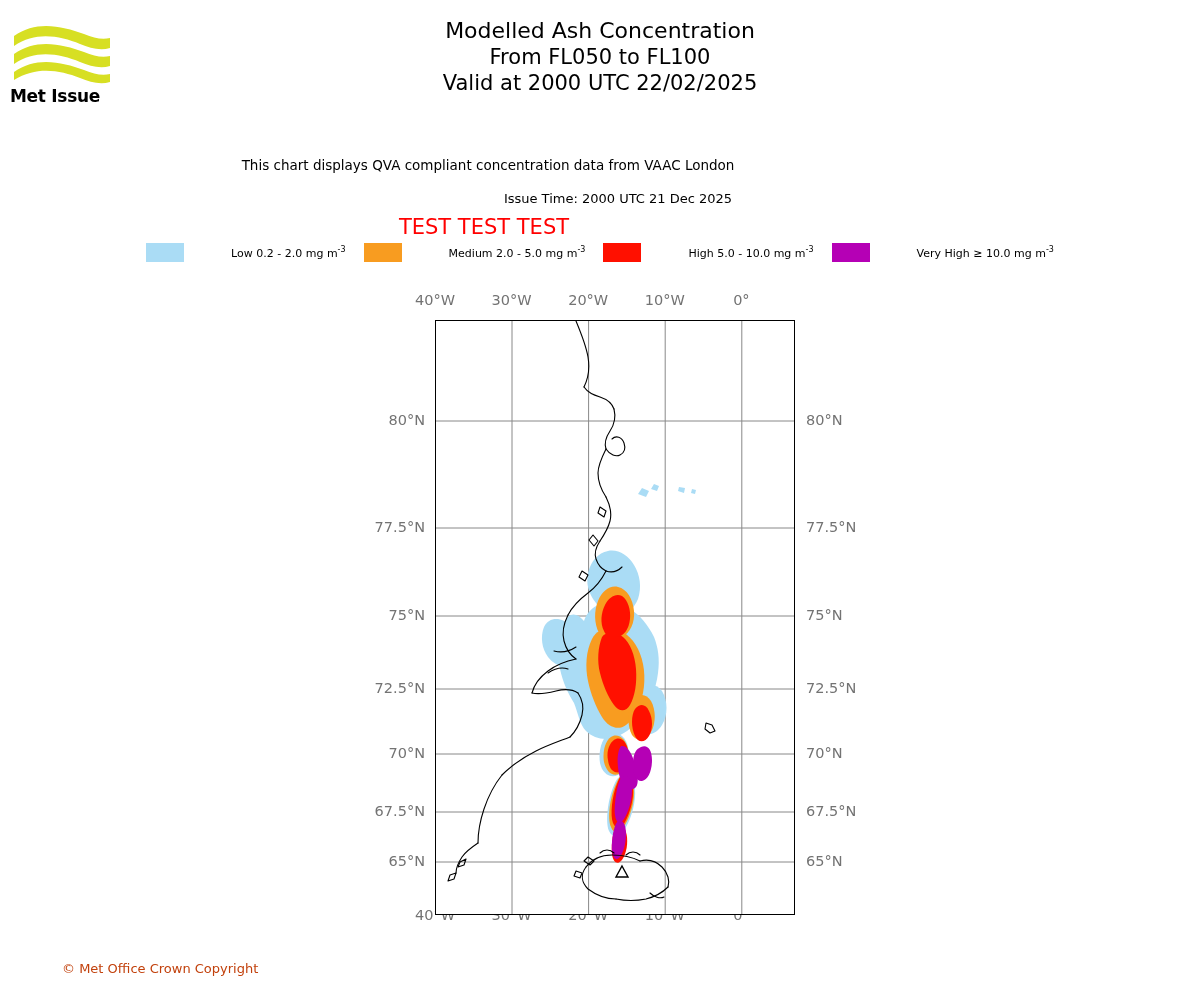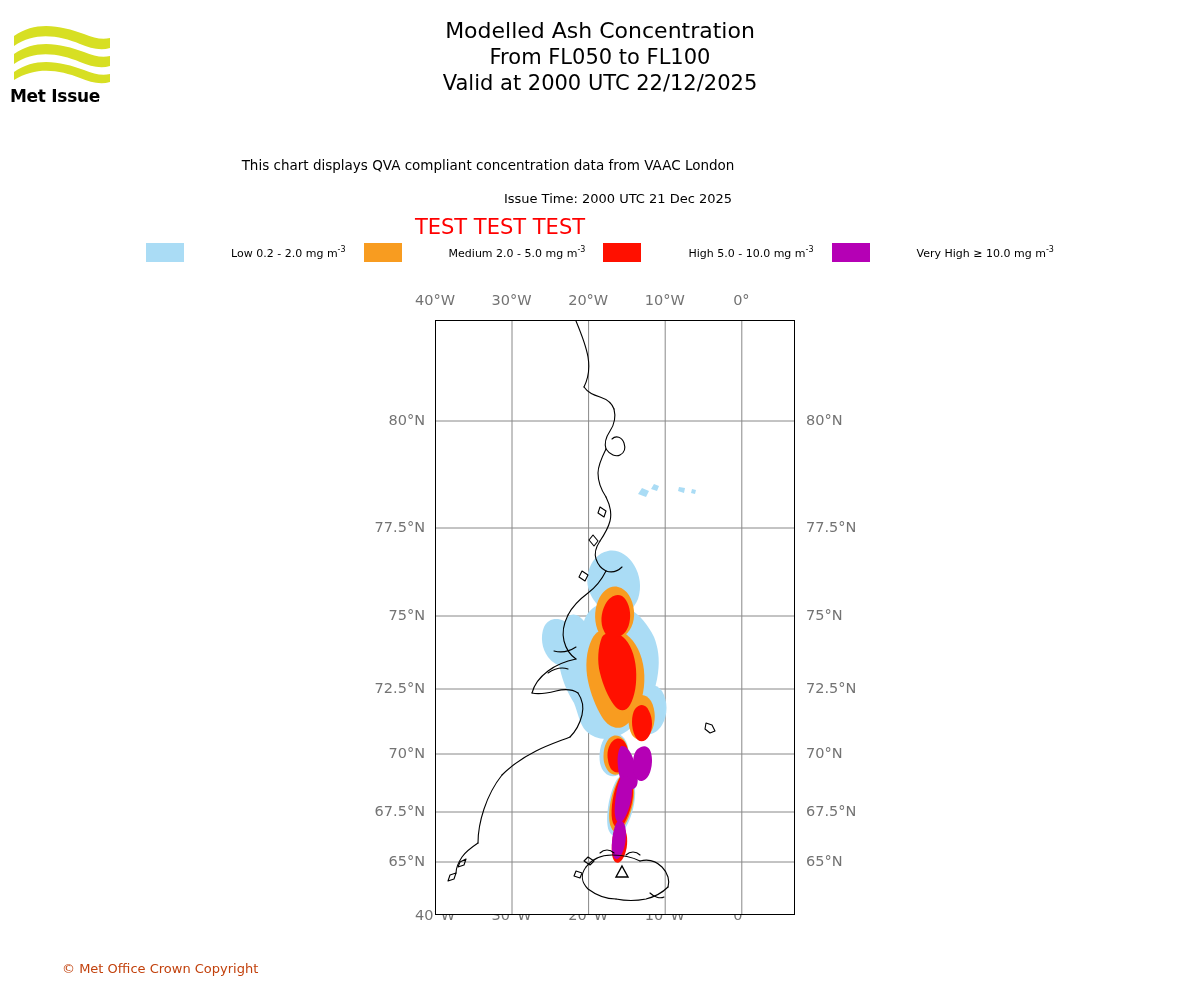--- a/index.html
+++ b/index.html
@@ -63,21 +63,21 @@
     position: absolute;
     left: 0;
     top: 191px;
     width: 1176px;
     text-align: center;
     font-size: 13px;
     padding-left: 30px;
   }
   #test-banner {
     position: absolute;
-    left: 16px;
+    left: 0;
     top: 215px;
     width: 968px;
     text-align: center;
     font-size: 21px;
     color: #ff0000;
   }
 
   
   #legend {
     position: absolute;
@@ -152,21 +152,21 @@
     <path d="M4 14 C 26 -2, 52 4, 74 12 C 84 16, 92 18, 100 16 L 100 26 C 90 29, 80 26, 70 22 C 50 14, 26 9, 4 24 Z" fill="#d7df23"></path>
     <path d="M4 32 C 26 16, 52 22, 74 30 C 84 34, 92 36, 100 34 L 100 44 C 90 47, 80 44, 70 40 C 50 32, 26 27, 4 42 Z" fill="#d7df23"></path>
     <path d="M4 50 C 26 34, 52 40, 74 48 C 84 52, 92 54, 100 52 L 100 60 C 90 63, 80 60, 70 56 C 50 48, 26 44, 4 58 Z" fill="#d7df23"></path>
   </svg>
   <div class="logo-text">Met Issue</div>
 </div>
 
 <div id="title-block">
   <div class="title-line first">Modelled Ash Concentration</div>
   <div class="title-line">From FL050 to FL100</div>
-  <div class="title-line">Valid at 2000 UTC 22/12/2025</div>
+  <div class="title-line">Valid at 2000 UTC 22/02/2025</div>
 </div>
 
 <div id="subtitle">This chart displays QVA compliant concentration data from VAAC London</div>
 <div id="issue-time">Issue Time: 2000 UTC 21 Dec 2025</div>
 <div id="test-banner">TEST TEST TEST</div>
 
 <div id="legend">
   <div class="legend-item">
     <span class="legend-swatch" style="background:#aadcf5"></span>
     <span class="legend-label"><span>Low 0.2 - 2.0 mg m</span><sup>-3</sup></span>

